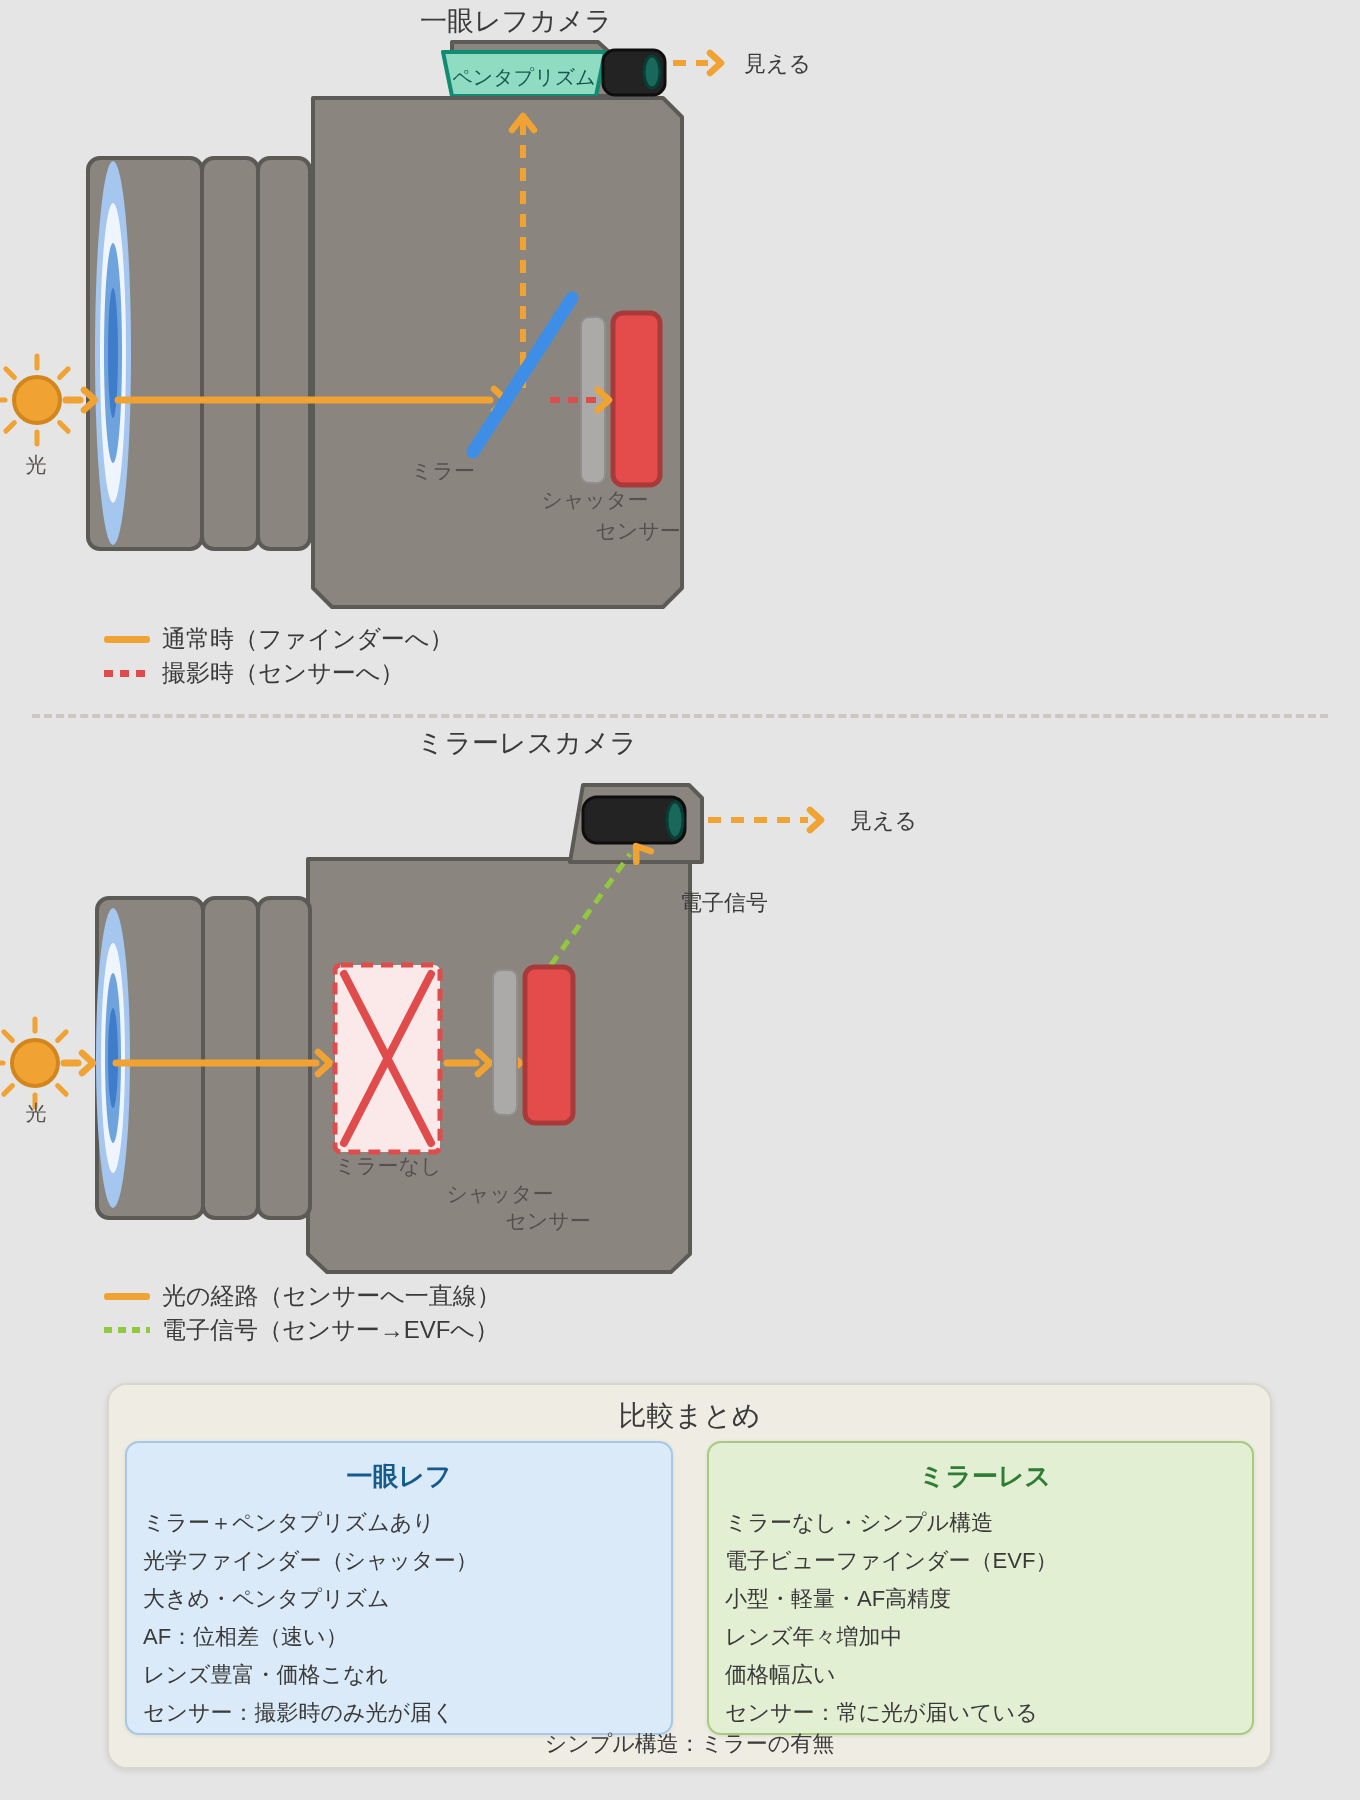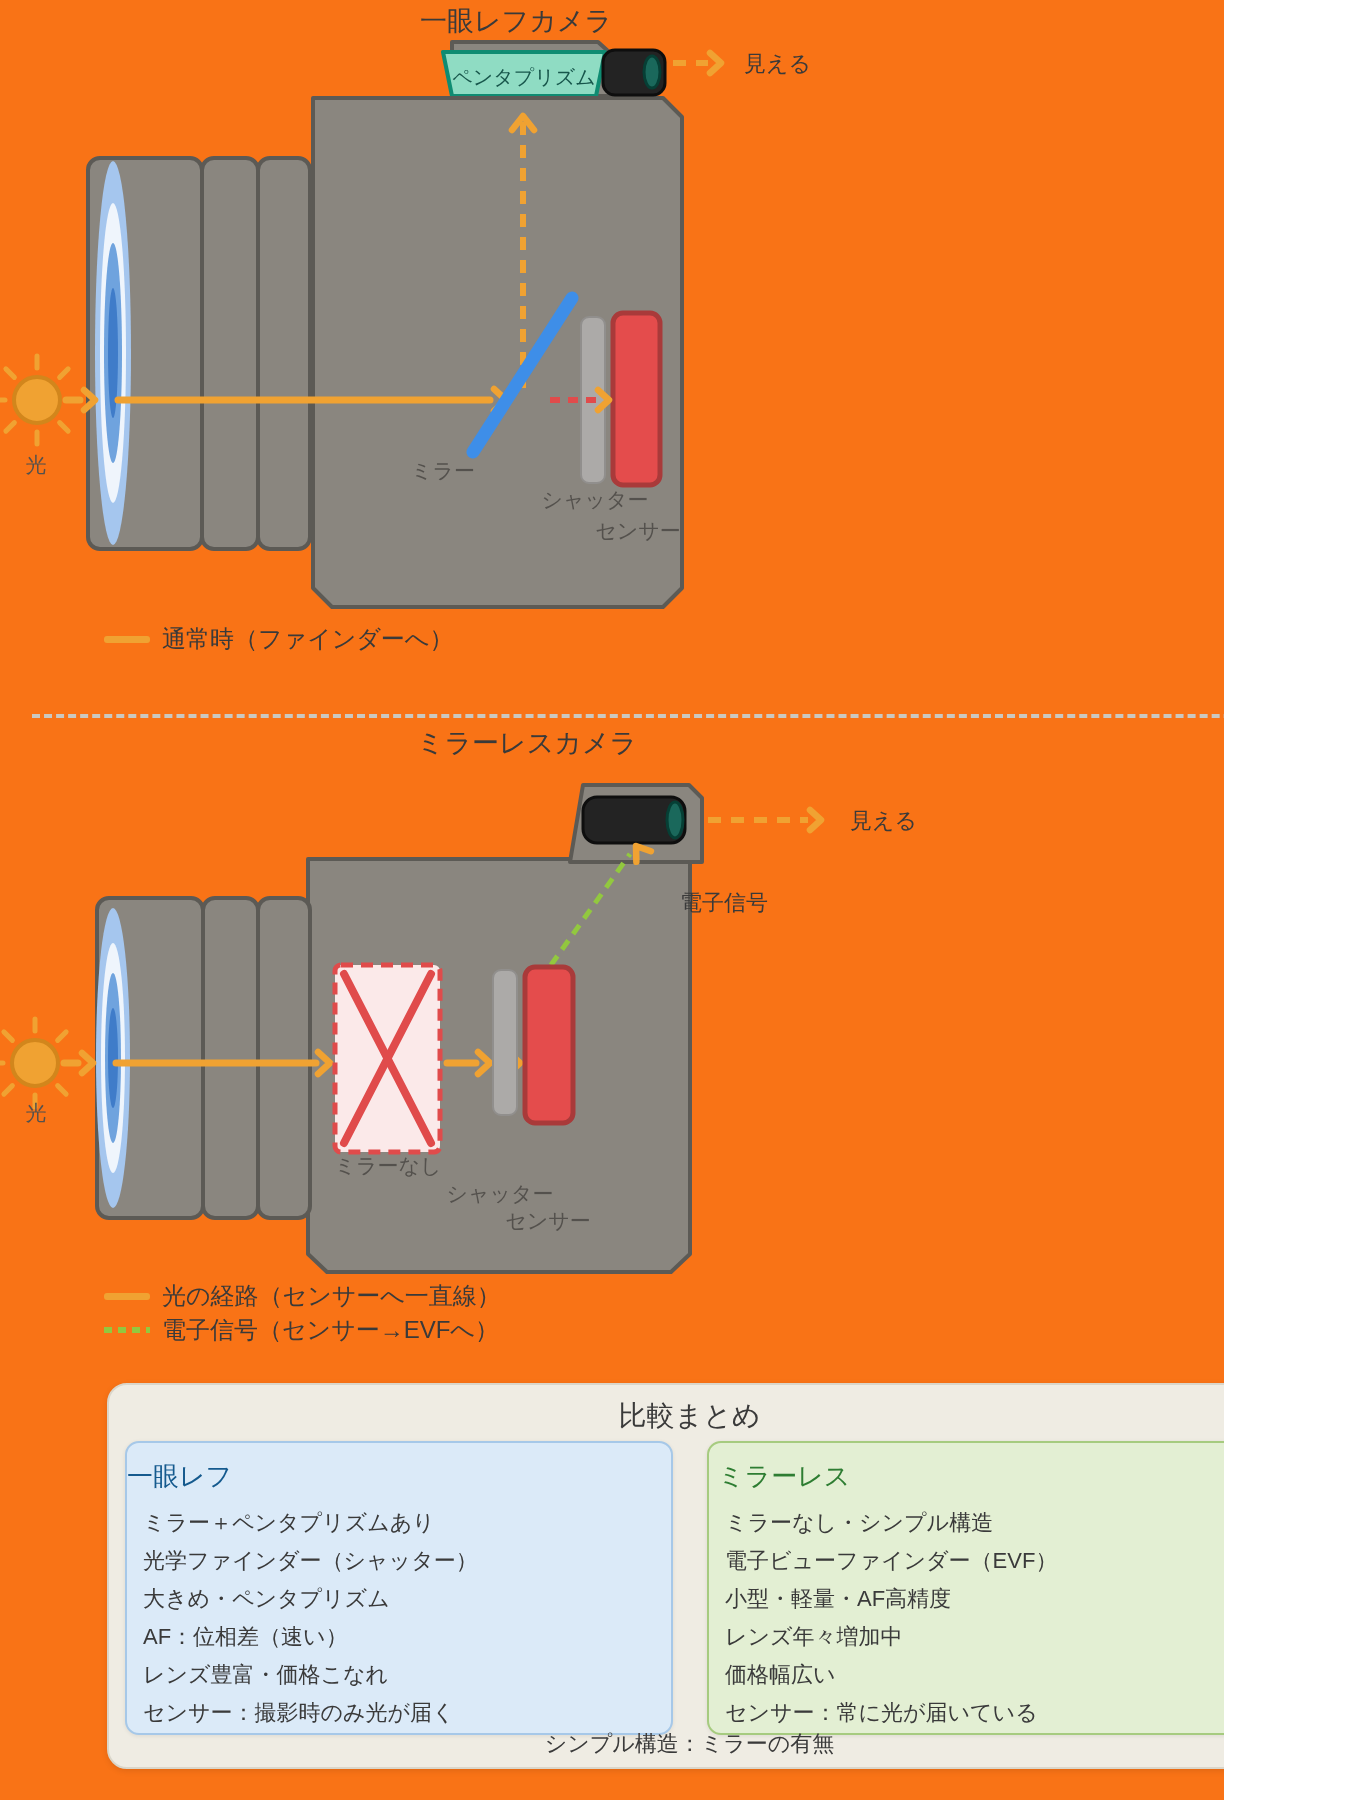--- a/index.html
+++ b/index.html
@@ -1,17 +1,17 @@
 <!DOCTYPE html>
 <html style="--c-orange: #F0A232; --c-sun_border: #D2861C; --c-red: #E04B4B; --c-green: #92C83F; --c-mirror_blue: #3E8EE8; --c-body: #8A867F; --c-body_border: #5C5A55; --c-shutter: #ACAAA8; --c-shutter_border: #918F8D; --c-sensor: #E44C4C; --c-sensor_border: #A93A3A; --c-prism_fill: #8FDCC3; --c-prism_border: #0F8C72; --c-prism_text: #17564B; --c-eyepiece: #232323; --c-eyepiece_border: #0E0E0E; --c-evf_glass: #1A685B; --c-evf_glass_border: #063F35; --c-lens_b1: #A5C6EE; --c-lens_b2: #EFF5FC; --c-lens_b3: #6FA3DE; --c-lens_b4: #3F7CC9; --c-xbox_bg: #FBE9E9; --c-label_gray: #54514D; --c-text: #3A3A3A; --c-divider: #CBC8C0; --c-panel_bg: #EFECE3; --c-panel_border: #DAD6CA; --c-dslr_bg: #DBEAF8; --c-dslr_border: #A6C8E8; --c-dslr_title: #155A8E; --c-ml_bg: #E3EFD3; --c-ml_border: #A6CB7F; --c-ml_title: #2E7D32;"><head>
 <meta charset="utf-8">
 <style>
   html,body{margin:0;padding:0;background:#ffffff;}
   body{font-family:"Liberation Sans", sans-serif; color:var(--c-text,#3a3a3a);}
-  .canvas{position:relative;width:1224px;height:1800px;overflow:hidden;background:#f97316;}
+  .canvas{position:relative;width:1360px;height:1800px;overflow:hidden;background:#e5e5e5;}
   .abs{position:absolute;}
 
   
   .cam-body{fill:var(--c-body,#8A867F);stroke:var(--c-body_border,#5C5A55);stroke-width:4;stroke-linejoin:round;}
   .lens-seg{fill:var(--c-body,#8A867F);stroke:var(--c-body_border,#5C5A55);stroke-width:4;}
   .mirror-line{stroke:var(--c-mirror_blue,#3E8EE8);stroke-width:13;stroke-linecap:round;}
   .shutter-rect{fill:var(--c-shutter,#ACAAA8);stroke:var(--c-shutter_border,#918F8D);stroke-width:2;}
   .sensor-rect{fill:var(--c-sensor,#E44C4C);stroke:var(--c-sensor_border,#A93A3A);stroke-width:5;}
   .prism{fill:var(--c-prism_fill,#8FDCC3);stroke:var(--c-prism_border,#0F8C72);stroke-width:4;stroke-linejoin:round;}
   .eyepiece{fill:var(--c-eyepiece,#232323);stroke:var(--c-eyepiece_border,#0E0E0E);stroke-width:3;}
@@ -46,21 +46,21 @@
 
   .divider{border-top:4px dashed var(--c-divider,#CBC8C0);}
 
   
   .panel{background:var(--c-panel_bg,#EFECE3);border:2px solid var(--c-panel_border,#DAD6CA);
          border-radius:20px;box-shadow:0 2px 6px rgba(0,0,0,0.10);}
   .panel-title{text-align:center;font-size:28px;font-weight:500;margin-top:12px;color:var(--c-text,#3a3a3a);}
   .cmp-box{position:absolute;border-radius:14px;box-shadow:0 1px 4px rgba(0,0,0,0.08);}
   .cmp-box.blue{background:var(--c-dslr_bg,#DBEAF8);border:2px solid var(--c-dslr_border,#A6C8E8);}
   .cmp-box.green{background:var(--c-ml_bg,#E3EFD3);border:2px solid var(--c-ml_border,#A6CB7F);}
-  .cmp-title{text-align:left;font-size:26px;font-weight:normal;margin:16px 0 10px 0;}
+  .cmp-title{text-align:center;font-size:26px;font-weight:bold;margin:16px 0 10px 0;}
   .cmp-title.blue{color:var(--c-dslr_title,#155A8E);}
   .cmp-title.green{color:var(--c-ml_title,#2E7D32);padding-left:9px;}
   .cmp-item{font-size:22px;line-height:38px;padding-left:16px;color:var(--c-text,#3a3a3a);}
   .panel-note{position:absolute;left:0;right:0;bottom:8px;text-align:center;font-size:22px;color:var(--c-text,#3a3a3a);}
 </style>
 </head>
 <body>
 
 <div class="canvas">
 
@@ -127,20 +127,24 @@
 
     <text class="svg-label" x="595" y="507">シャッター</text>
     <text class="svg-label" x="638" y="538">センサー</text>
   </svg>
 
   <div class="abs legend" style="left:104px;top:624px;">
     <div class="legend-row">
       <div class="legend-swatch sw-orange"></div>
       <div class="legend-label">通常時（ファインダーへ）</div>
     </div>
+    <div class="legend-row">
+      <div class="legend-swatch sw-red-dash"></div>
+      <div class="legend-label">撮影時（センサーへ）</div>
+    </div>
   </div>
 
   <div class="abs divider" style="left:32px;top:714px;width:1296px;height:0;"></div>
 
   <svg class="abs" style="left:0;top:720px;" width="1360" height="630" viewBox="0 0 1360 630">
 
     <text class="svg-title" x="527" y="32">ミラーレスカメラ</text>
 
     <path class="cam-body" d="M308,139 L690,139 L690,534 L671,552 L327,552 L308,534 Z"></path>
 

